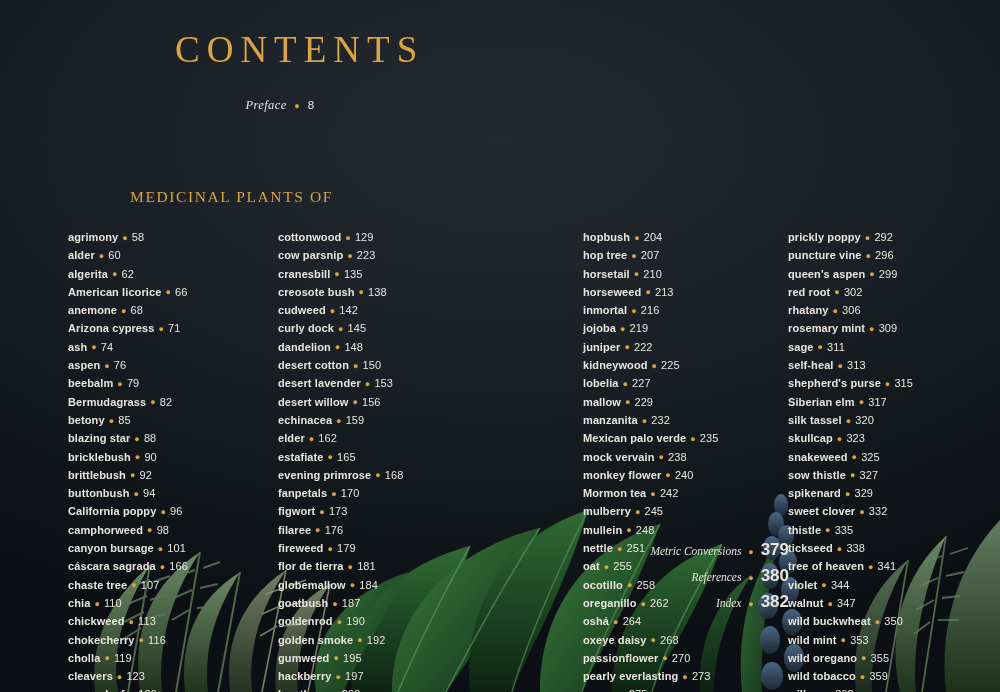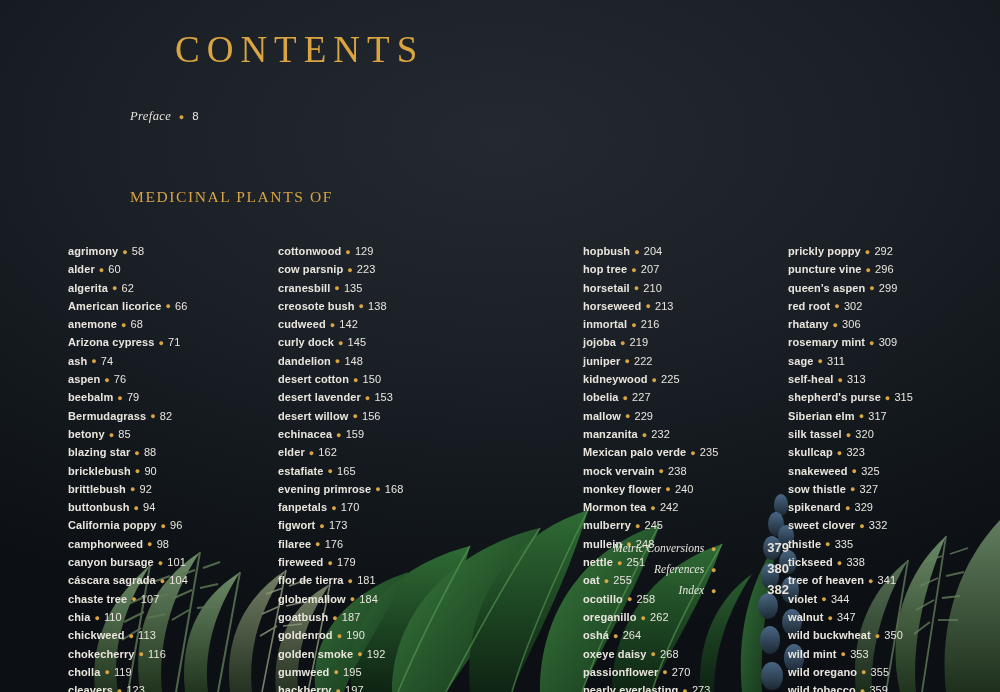--- a/index.html
+++ b/index.html
@@ -39,22 +39,23 @@
     font-size: 37px;
     letter-spacing: 7px;
     color: #d9a441;
     font-weight: 400;
     margin-left: 7px;
   }
 
   .front-matter {
     position: absolute;
     left: 130px;
-    top: 109px;
+    top: 98px;
     width: 300px;
+    text-align: center;
   }
   .fm-line {
     font-size: 11.5px;
     letter-spacing: .4px;
     margin-bottom: 2px;
     color: #e9e5dd;
   }
   .fm-line .it {
     font-family: "Liberation Serif", serif;
     font-style: italic;
@@ -84,21 +85,21 @@
     font-family: "Liberation Serif", serif;
     color: #d9a441;
     font-size: 15.5px;
     letter-spacing: 1.6px;
     line-height: 1.42;
   }
   .section-head .dot { color: #d9a441; }
 
   .cols {
     position: absolute;
-    top: 246px;
+    top: 232px;
     left: 0;
     width: 960px;
     height: 360px;
     padding-left: 32px;
   }
   .col {
     position: absolute;
     top: 0;
   }
   .col1 { left: 68px;  width: 200px; }
@@ -128,22 +129,21 @@
     font-style: italic;
     font-size: 11.5px;
     margin-bottom: 6px;
     color: #e9e5dd;
     white-space: nowrap;
   }
   .bm-line .pg {
     font-family: "Liberation Sans", sans-serif;
     font-style: normal;
     font-weight: 700;
-    font-size: 13px;
-    margin-left: 44px;
+    font-size: 17px;
   }
 
   
   .foliage { position: absolute; inset: 0; pointer-events: none; }
 </style>
 </head>
 <body>
 
 <div class="page">
 
@@ -294,21 +294,21 @@
         <div class="entry"><span class="name">beebalm</span><span class="dot">●</span><span class="pg">79</span></div>
         <div class="entry"><span class="name">Bermudagrass</span><span class="dot">●</span><span class="pg">82</span></div>
         <div class="entry"><span class="name">betony</span><span class="dot">●</span><span class="pg">85</span></div>
         <div class="entry"><span class="name">blazing star</span><span class="dot">●</span><span class="pg">88</span></div>
         <div class="entry"><span class="name">bricklebush</span><span class="dot">●</span><span class="pg">90</span></div>
         <div class="entry"><span class="name">brittlebush</span><span class="dot">●</span><span class="pg">92</span></div>
         <div class="entry"><span class="name">buttonbush</span><span class="dot">●</span><span class="pg">94</span></div>
         <div class="entry"><span class="name">California poppy</span><span class="dot">●</span><span class="pg">96</span></div>
         <div class="entry"><span class="name">camphorweed</span><span class="dot">●</span><span class="pg">98</span></div>
         <div class="entry"><span class="name">canyon bursage</span><span class="dot">●</span><span class="pg">101</span></div>
-        <div class="entry"><span class="name">cáscara sagrada</span><span class="dot">●</span><span class="pg">104</span></div>
+        <div class="entry"><span class="name">cáscara sagrada</span><span class="dot">●</span><span class="pg">166</span></div>
         <div class="entry"><span class="name">chaste tree</span><span class="dot">●</span><span class="pg">107</span></div>
         <div class="entry"><span class="name">chia</span><span class="dot">●</span><span class="pg">110</span></div>
         <div class="entry"><span class="name">chickweed</span><span class="dot">●</span><span class="pg">113</span></div>
         <div class="entry"><span class="name">chokecherry</span><span class="dot">●</span><span class="pg">116</span></div>
         <div class="entry"><span class="name">cholla</span><span class="dot">●</span><span class="pg">119</span></div>
         <div class="entry"><span class="name">cleavers</span><span class="dot">●</span><span class="pg">123</span></div>
         <div class="entry"><span class="name">copperleaf</span><span class="dot">●</span><span class="pg">126</span></div>
       </div>
     <div class="col col2">
         <div class="entry"><span class="name">cottonwood</span><span class="dot">●</span><span class="pg">129</span></div>

